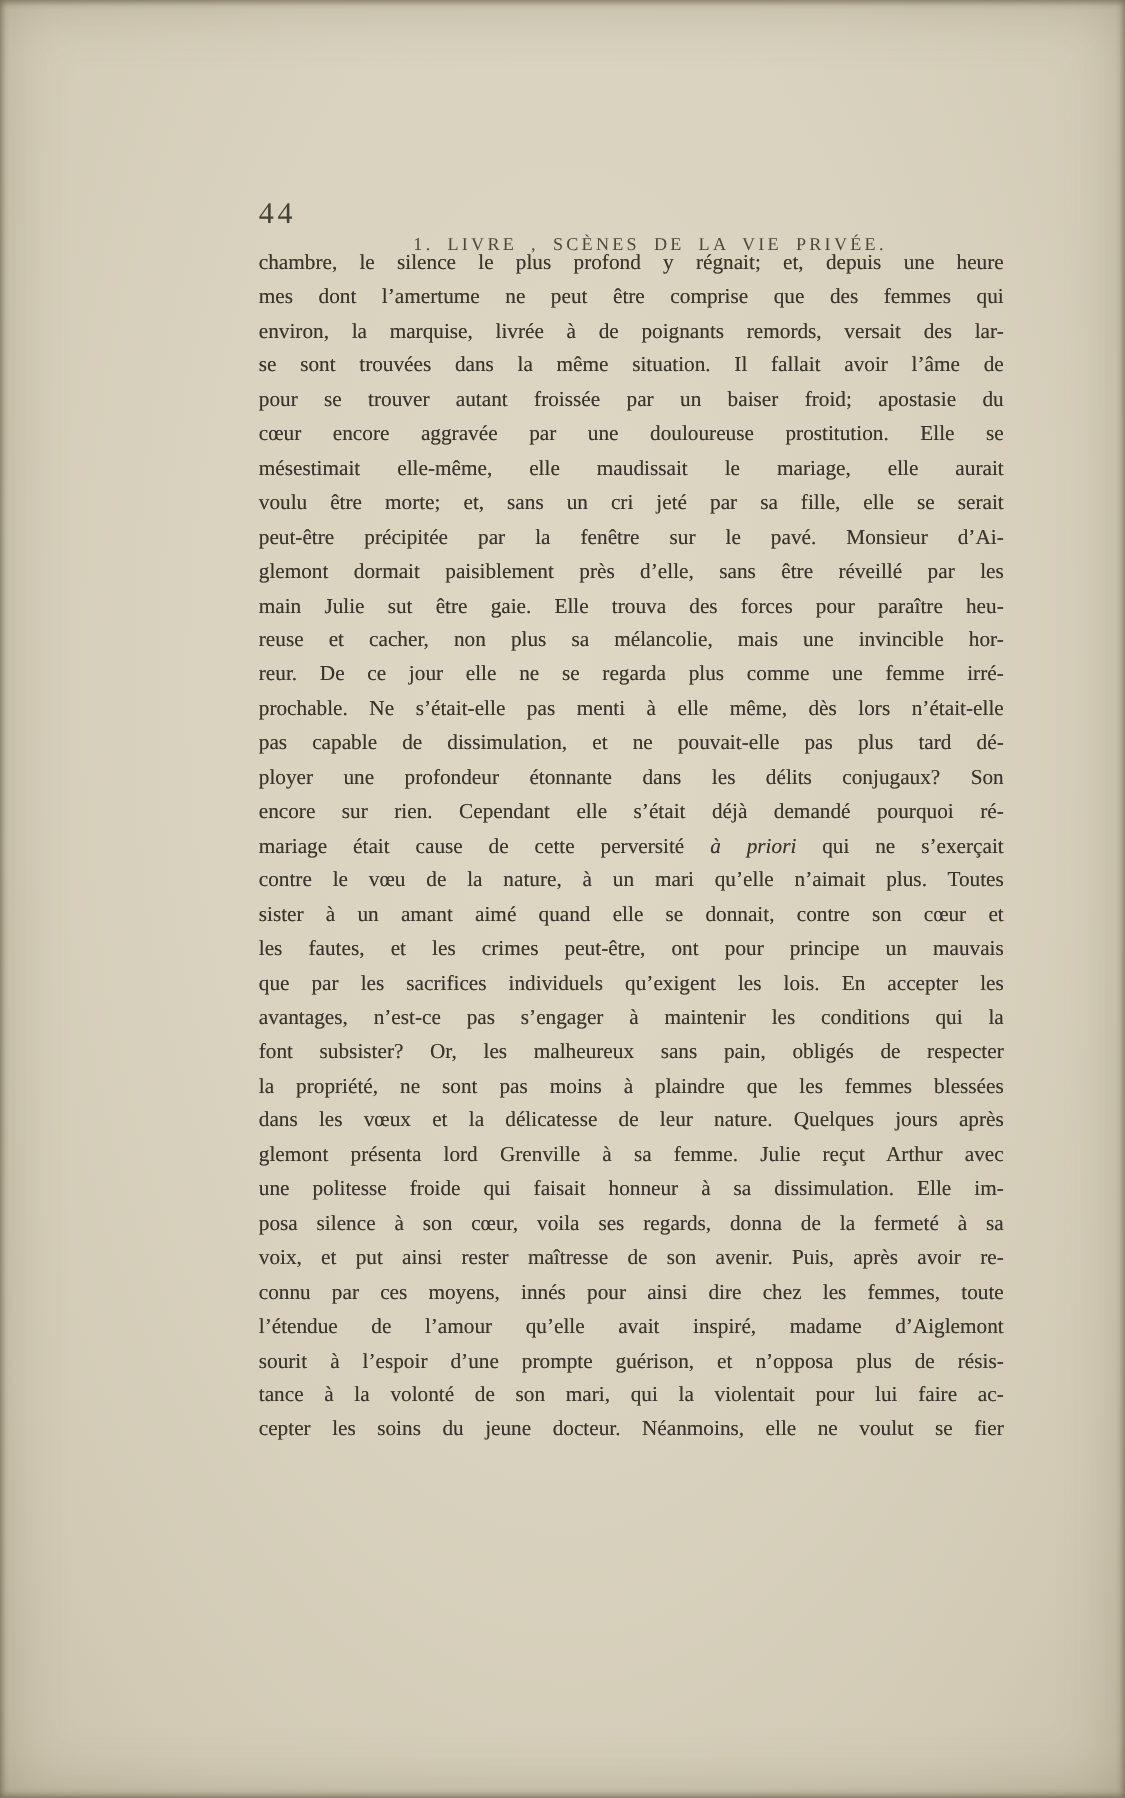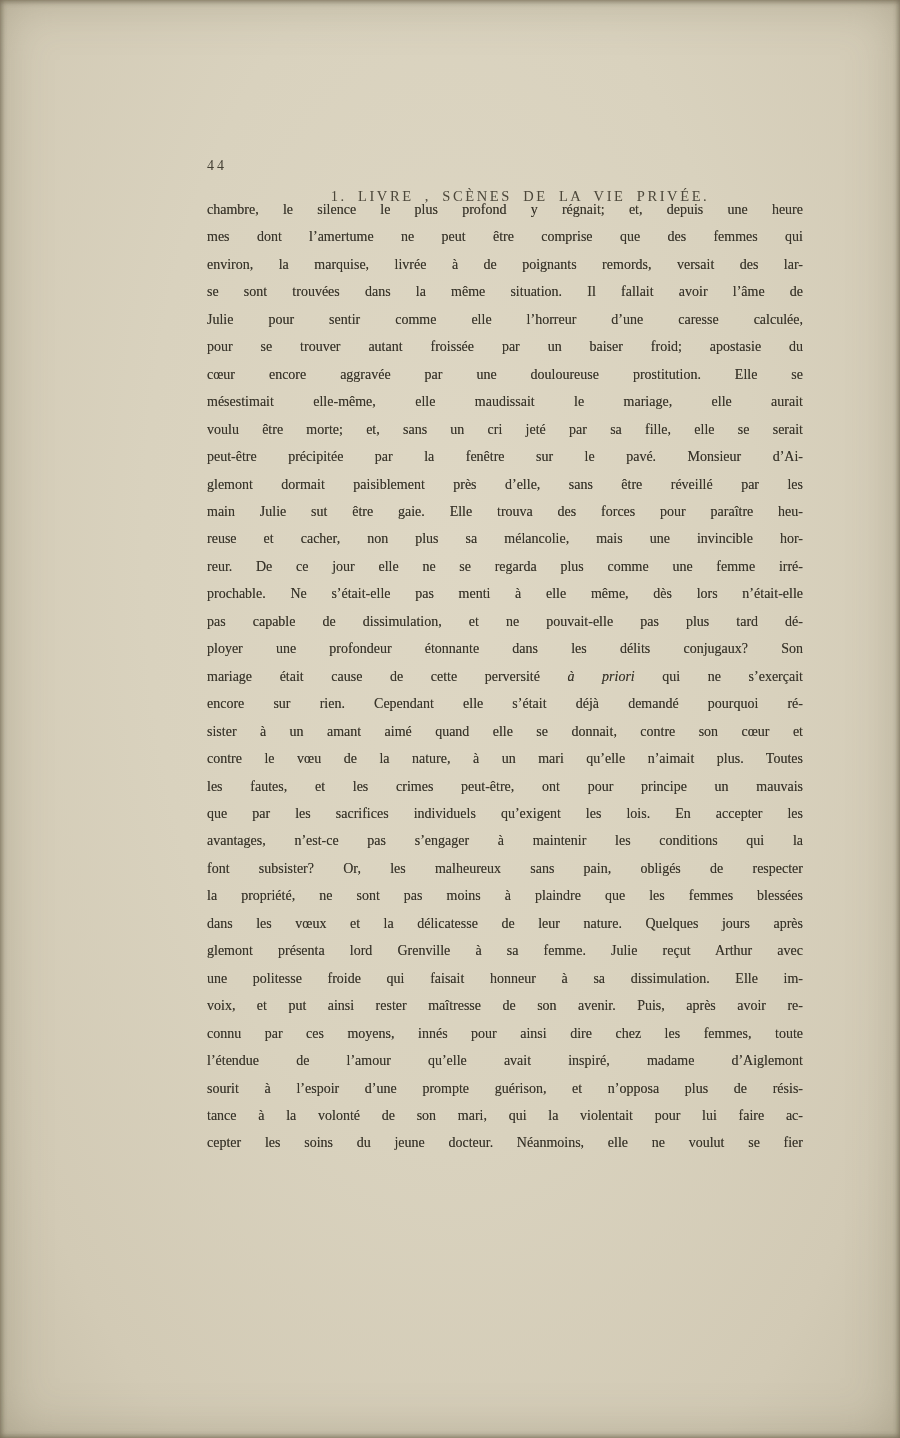--- a/index.html
+++ b/index.html
@@ -38,21 +38,21 @@
     position: absolute;
     top: 156px;
     left: 207px;
     width: 596px;
     height: 26px;
   }
   .page-number {
     position: absolute;
     left: 0;
     top: 2px;
-    font-size: 14px;
+    font-size: 24px;
     letter-spacing: 3px;
     color: #454134;
   }
   .running-title {
     position: absolute;
     left: 60px;
     right: 30px;
     top: 4px;
     text-align: center;
     font-size: 14.5px;
@@ -63,21 +63,21 @@
     margin-top: 28px;
   }
 
   .text-block {
     position: absolute;
     top: 196px;
     left: 207px;
     width: 596px;
   }
   .line {
-    font-size: 14px;
+    font-size: 17px;
     line-height: 27.45px;
     text-align: justify;
     text-align-last: justify;
     -moz-text-align-last: justify;
     white-space: normal;
     hyphens: none;
     color: #38342a;
     text-shadow: 0 0 0.5px rgba(56, 52, 42, 0.55);
   }
   .line .it {
@@ -91,45 +91,45 @@
   <div class="header-row">
     <span class="page-number">44</span>
     <span class="running-title">1. LIVRE , SCÈNES DE LA VIE PRIVÉE.</span>
   </div>
 
   <div class="text-block" id="text-block">
       <div class="line"><span>chambre, le silence le plus profond y régnait; et, depuis une heure</span></div>
       <div class="line"><span>mes dont l’amertume ne peut être comprise que des femmes qui</span></div>
       <div class="line"><span>environ, la marquise, livrée à de poignants remords, versait des lar-</span></div>
       <div class="line"><span>se sont trouvées dans la même situation. Il fallait avoir l’âme de</span></div>
-      <div class="line"><span>Julie pour sentir comme elle l’horreur d’une caresse calculée,</span></div>
       <div class="line"><span>pour se trouver autant froissée par un baiser froid; apostasie du</span></div>
       <div class="line"><span>cœur encore aggravée par une douloureuse prostitution. Elle se</span></div>
       <div class="line"><span>mésestimait elle-même, elle maudissait le mariage, elle aurait</span></div>
       <div class="line"><span>voulu être morte; et, sans un cri jeté par sa fille, elle se serait</span></div>
       <div class="line"><span>peut-être précipitée par la fenêtre sur le pavé. Monsieur d’Ai-</span></div>
       <div class="line"><span>glemont dormait paisiblement près d’elle, sans être réveillé par les</span></div>
       <div class="line"><span>main Julie sut être gaie. Elle trouva des forces pour paraître heu-</span></div>
       <div class="line"><span>reuse et cacher, non plus sa mélancolie, mais une invincible hor-</span></div>
       <div class="line"><span>reur. De ce jour elle ne se regarda plus comme une femme irré-</span></div>
       <div class="line"><span>prochable. Ne s’était-elle pas menti à elle même, dès lors n’était-elle</span></div>
       <div class="line"><span>pas capable de dissimulation, et ne pouvait-elle pas plus tard dé-</span></div>
       <div class="line"><span>ployer une profondeur étonnante dans les délits conjugaux? Son</span></div>
+      <div class="line"><span>encore sur rien. Cependant elle s’était déjà demandé pourquoi ré-</span></div>
       <div class="line"><span>mariage était cause de cette perversité </span><span class="it">à priori</span><span> qui ne s’exerçait</span></div>
-      <div class="line"><span>encore sur rien. Cependant elle s’était déjà demandé pourquoi ré-</span></div>
+      <div class="line"><span>contre le vœu de la nature, à un mari qu’elle n’aimait plus. Toutes</span></div>
       <div class="line"><span>sister à un amant aimé quand elle se donnait, contre son cœur et</span></div>
-      <div class="line"><span>contre le vœu de la nature, à un mari qu’elle n’aimait plus. Toutes</span></div>
       <div class="line"><span>les fautes, et les crimes peut-être, ont pour principe un mauvais</span></div>
       <div class="line"><span>que par les sacrifices individuels qu’exigent les lois. En accepter les</span></div>
       <div class="line"><span>avantages, n’est-ce pas s’engager à maintenir les conditions qui la</span></div>
       <div class="line"><span>font subsister? Or, les malheureux sans pain, obligés de respecter</span></div>
       <div class="line"><span>la propriété, ne sont pas moins à plaindre que les femmes blessées</span></div>
       <div class="line"><span>dans les vœux et la délicatesse de leur nature. Quelques jours après</span></div>
       <div class="line"><span>glemont présenta lord Grenville à sa femme. Julie reçut Arthur avec</span></div>
       <div class="line"><span>une politesse froide qui faisait honneur à sa dissimulation. Elle im-</span></div>
+      <div class="line"><span>posa silence à son cœur, voila ses regards, donna de la fermeté à sa</span></div>
       <div class="line"><span>voix, et put ainsi rester maîtresse de son avenir. Puis, après avoir re-</span></div>
       <div class="line"><span>connu par ces moyens, innés pour ainsi dire chez les femmes, toute</span></div>
       <div class="line"><span>l’étendue de l’amour qu’elle avait inspiré, madame d’Aiglemont</span></div>
       <div class="line"><span>sourit à l’espoir d’une prompte guérison, et n’opposa plus de résis-</span></div>
       <div class="line"><span>tance à la volonté de son mari, qui la violentait pour lui faire ac-</span></div>
       <div class="line"><span>cepter les soins du jeune docteur. Néanmoins, elle ne voulut se fier</span></div>
     </div>
 </div>
 
 </body></html>

